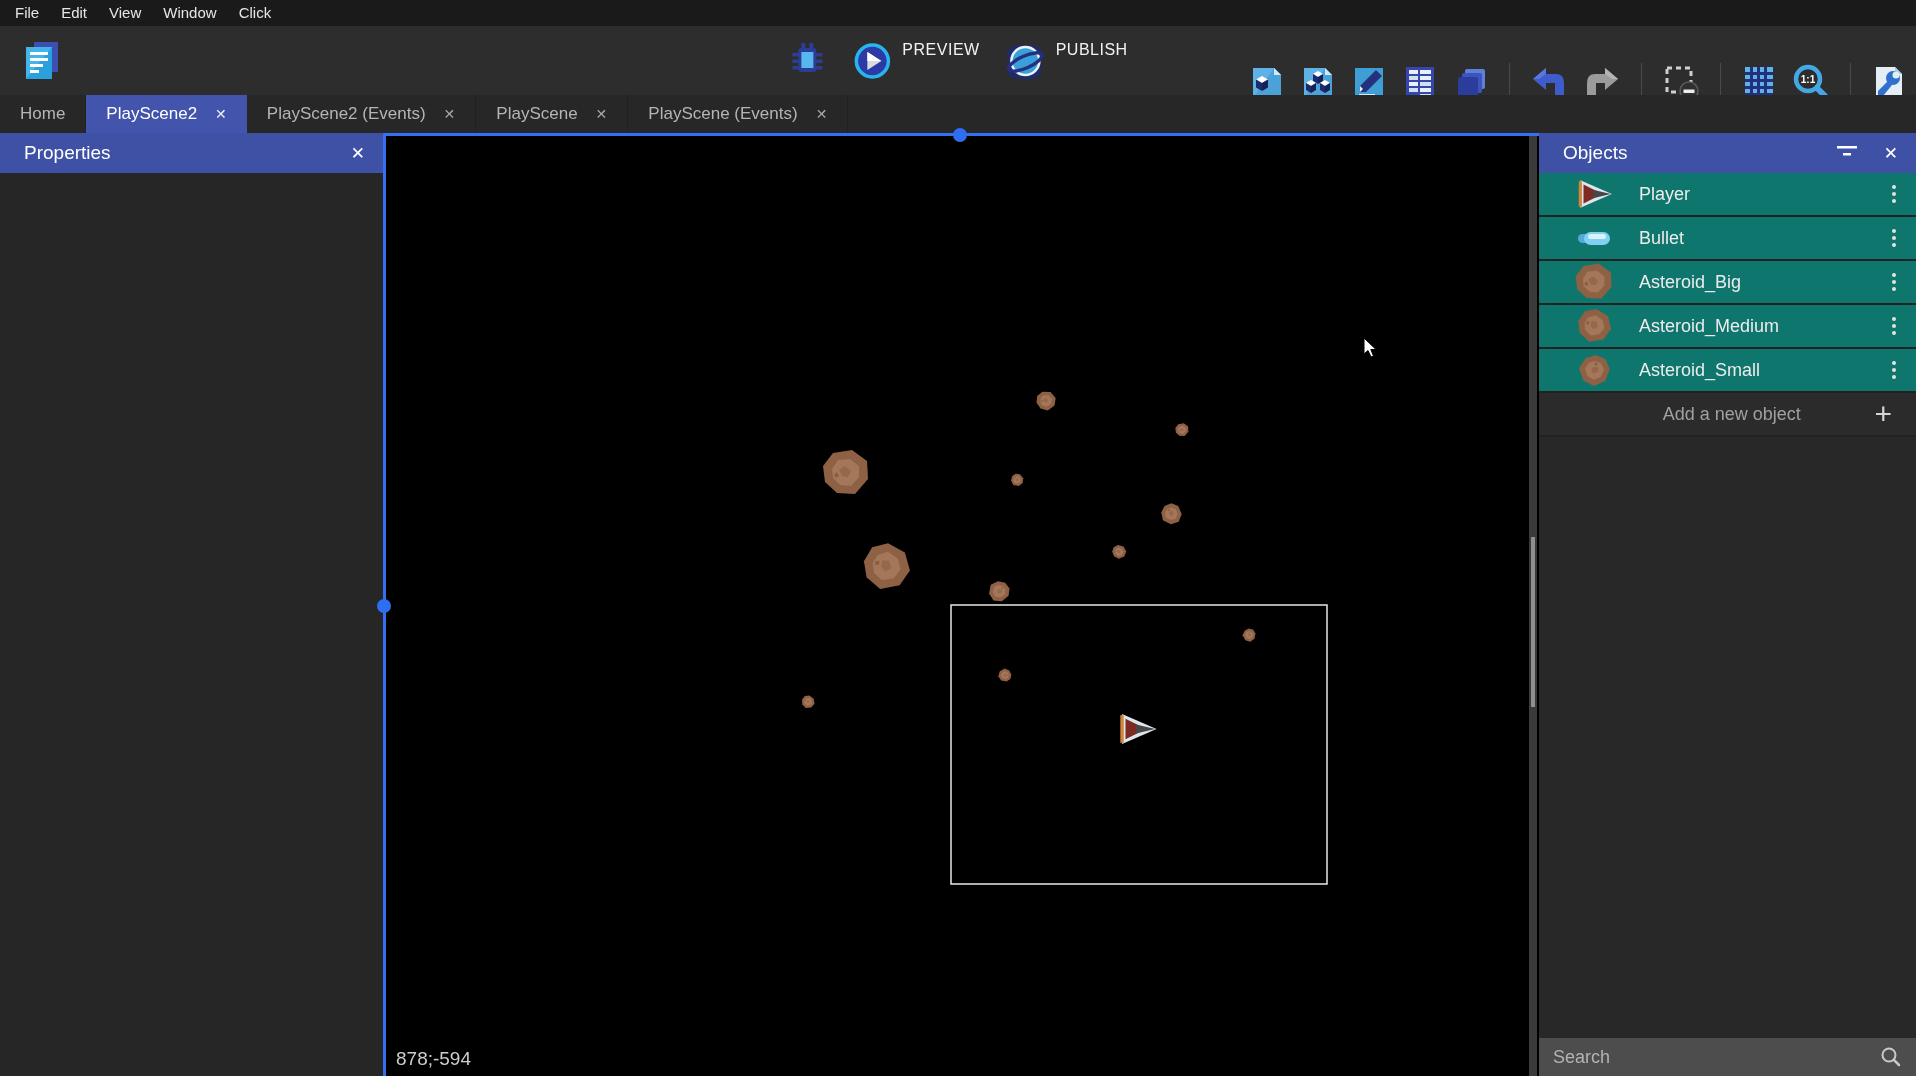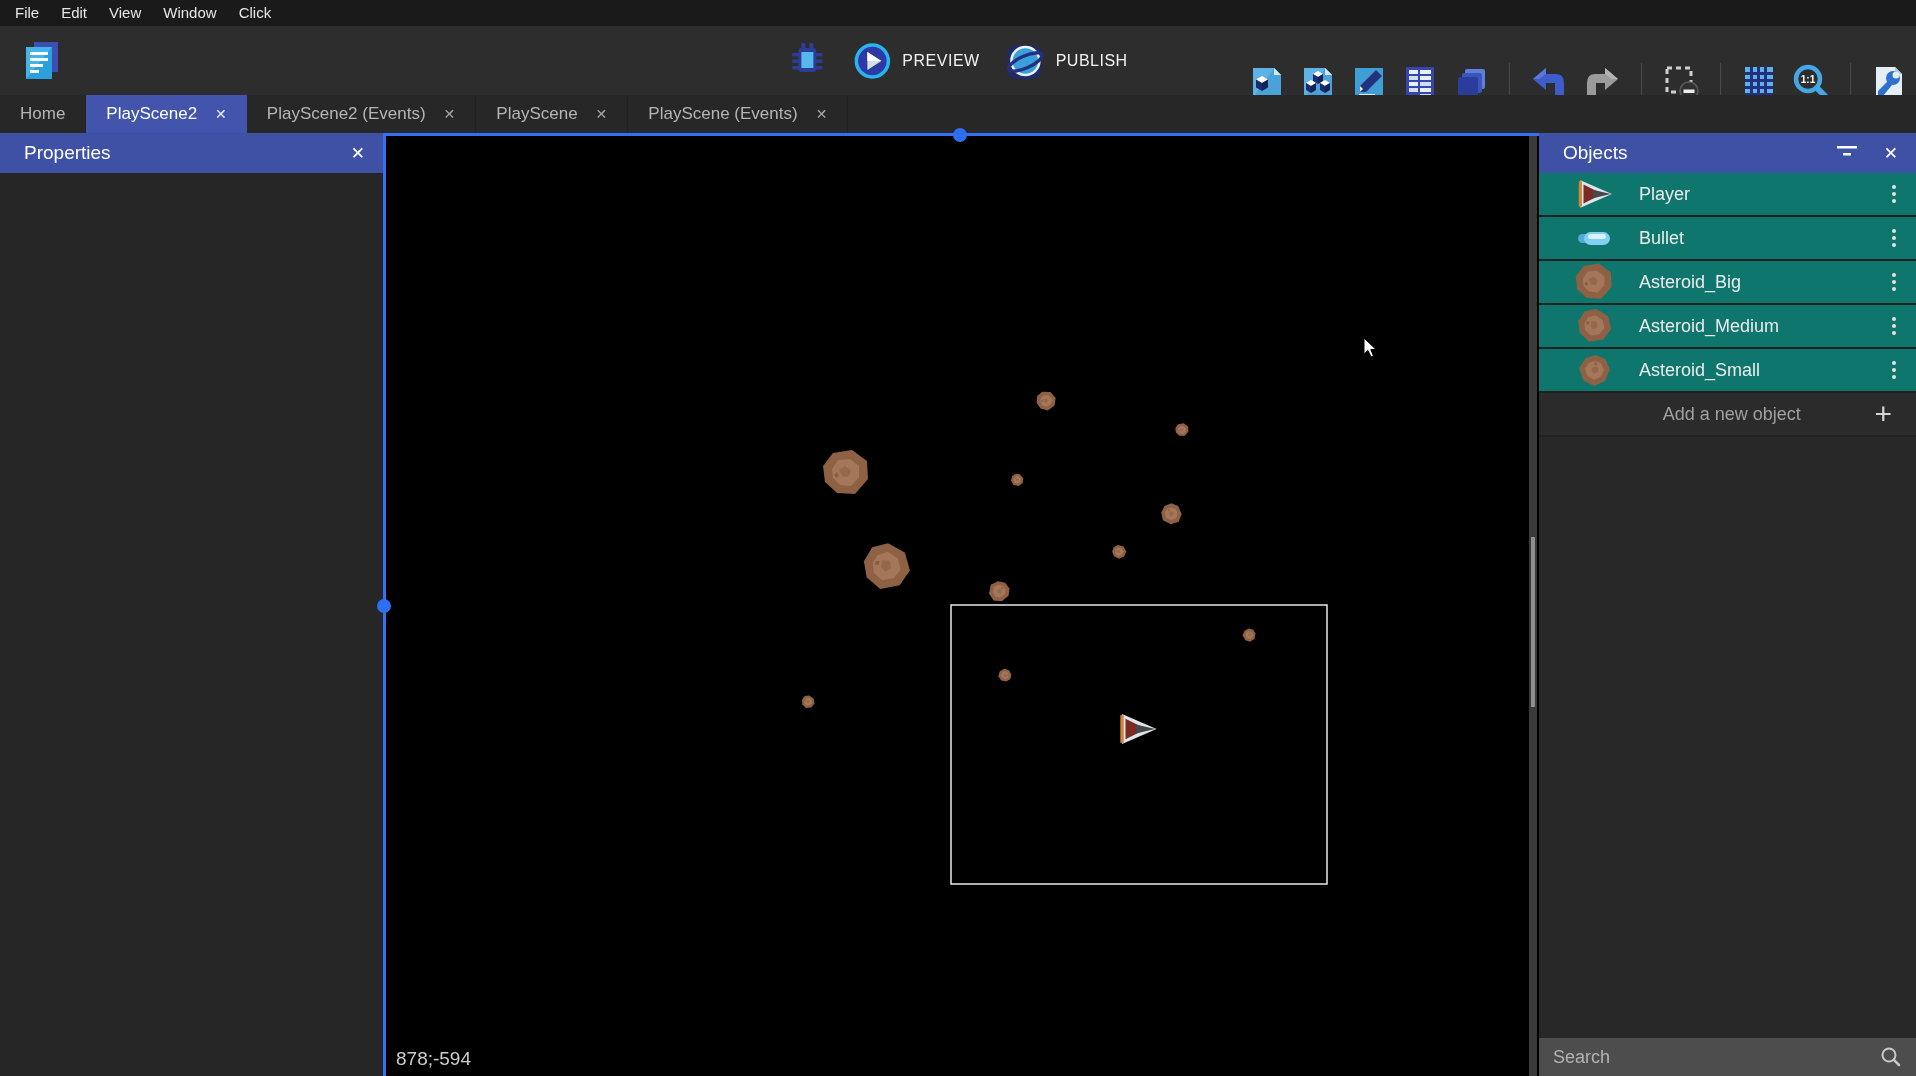--- a/index.html
+++ b/index.html
@@ -12,21 +12,21 @@
              display:flex; align-items:center; padding-left:4px; }
   .menu-item { color:#e6e6e6; font-size:15px; padding:0 11px; line-height:26px; cursor:default; }
 
   
   .toolbar { position:absolute; left:0; top:26px; width:100%; height:69px; background:#2d2d2d; }
   .tb-left { position:absolute; left:22px; top:14px; }
   .tb-center { position:absolute; left:50%; top:0; height:100%; transform:translateX(-50%);
                display:flex; align-items:center; gap:26px; }
   .tb-right { position:absolute; right:8px; top:0; height:100%;
               display:flex; align-items:center; gap:13px;margin-top:24px; }
-  .tb-btn { display:flex; align-items:center; gap:10px; background:none; border:none; cursor:pointer; }
+  .tb-btn { display:flex; align-items:flex-start; gap:10px; background:none; border:none; cursor:pointer; }
   .tb-label { color:#f2f2f2; font-size:16px; letter-spacing:0.5px; }
   .tb-sep { width:1px; height:44px; background:#4a4a4a; margin:0 6px; }
   .icon-btn { background:none; border:none; padding:0; cursor:pointer; display:block; }
 
   
   .tabbar { position:absolute; left:0; top:95px; width:100%; height:38px; background:#272727;
             display:flex; align-items:stretch; }
   .tab { display:flex; align-items:center; gap:18px; padding:0 20px; color:#b5b5b5;
          font-size:17px; border-right:1px solid #212121; cursor:pointer; }
   .tab.active { background:var(--accent,#4254ab); color:#fff; border-right:none; }

